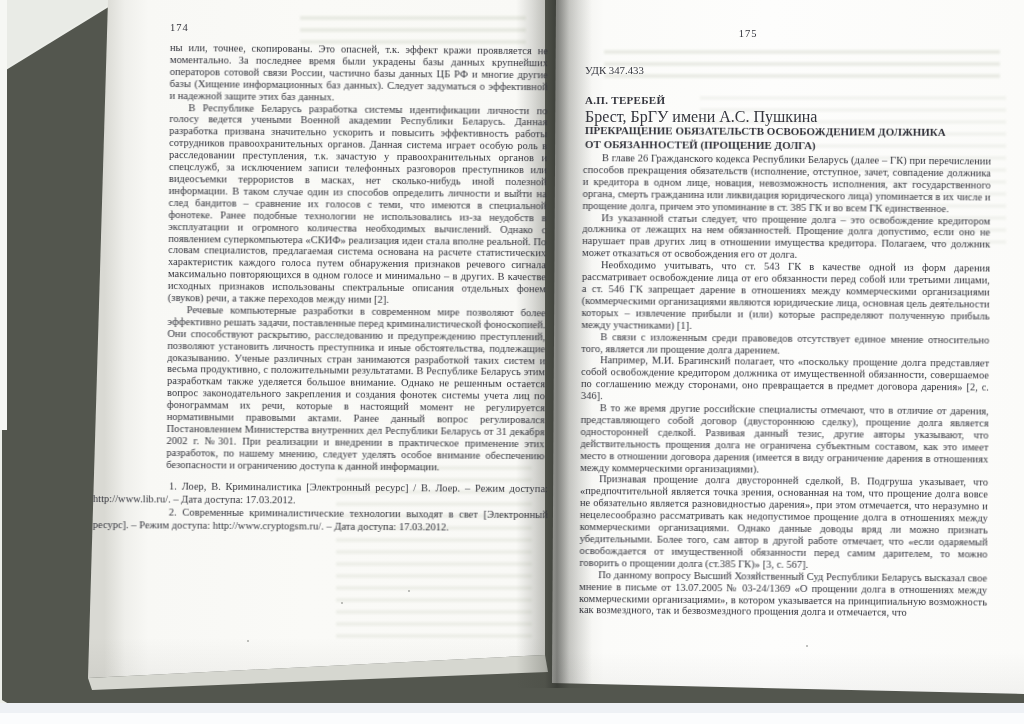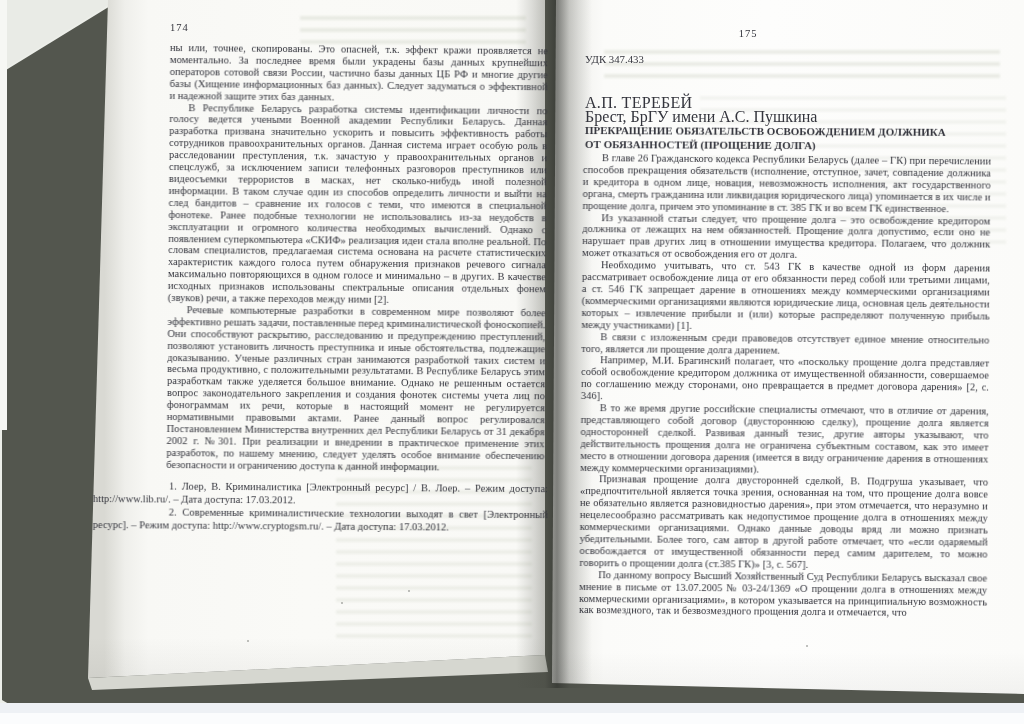--- a/index.html
+++ b/index.html
@@ -38,22 +38,22 @@
 
   .lp-number  { left:170px; top:22px;  width:378px; font-size:10.5px; letter-spacing:1px; }
   .lp-body    { left:170px; top:42px;  width:378px; font-size:10.5px; line-height:11.9px;
                 transform:rotate(0.5deg); transform-origin:0 0; }
   .lp-refhead { left:170px; top:456px; width:378px; text-align:center; font-size:10.5px; letter-spacing:0.6px; }
   .lp-refs    { left:93px;  top:479px; width:455px; font-size:10.5px; line-height:13.1px;
                 transform:rotate(0.4deg); transform-origin:0 0; }
   .lp-refs p  { margin:0; text-align:justify; text-indent:76px; }
 
   .rp-number { left:583px; top:28px;  width:330px; text-align:center; font-size:10.5px; letter-spacing:1px; }
-  .rp-udc    { left:585px; top:53px;  font-size:10.8px; }
-  .rp-author { left:585px; top:94px;  font-size:16px;  font-weight:normal; letter-spacing:0.3px; }
+  .rp-udc    { left:585px; top:64px;  font-size:10.8px; }
+  .rp-author { left:585px; top:94px;  font-size:11px;  font-weight:bold; letter-spacing:0.3px; }
   .rp-affil  { left:585px; top:108px; font-size:16px; }
   .rp-title  { left:585px; top:124px; width:420px; font-size:11px; font-weight:bold; line-height:13.6px;
                transform:rotate(0.3deg); transform-origin:0 0; }
   .rp-body   { left:583px; top:152px; width:408px; font-size:10.5px; line-height:11.9px;
                transform:rotate(0.5deg); transform-origin:0 0; }
 
   
   .ghost {
     position:absolute; pointer-events:none; opacity:0.55; filter:blur(1.3px);
     background: repeating-linear-gradient(to bottom,

